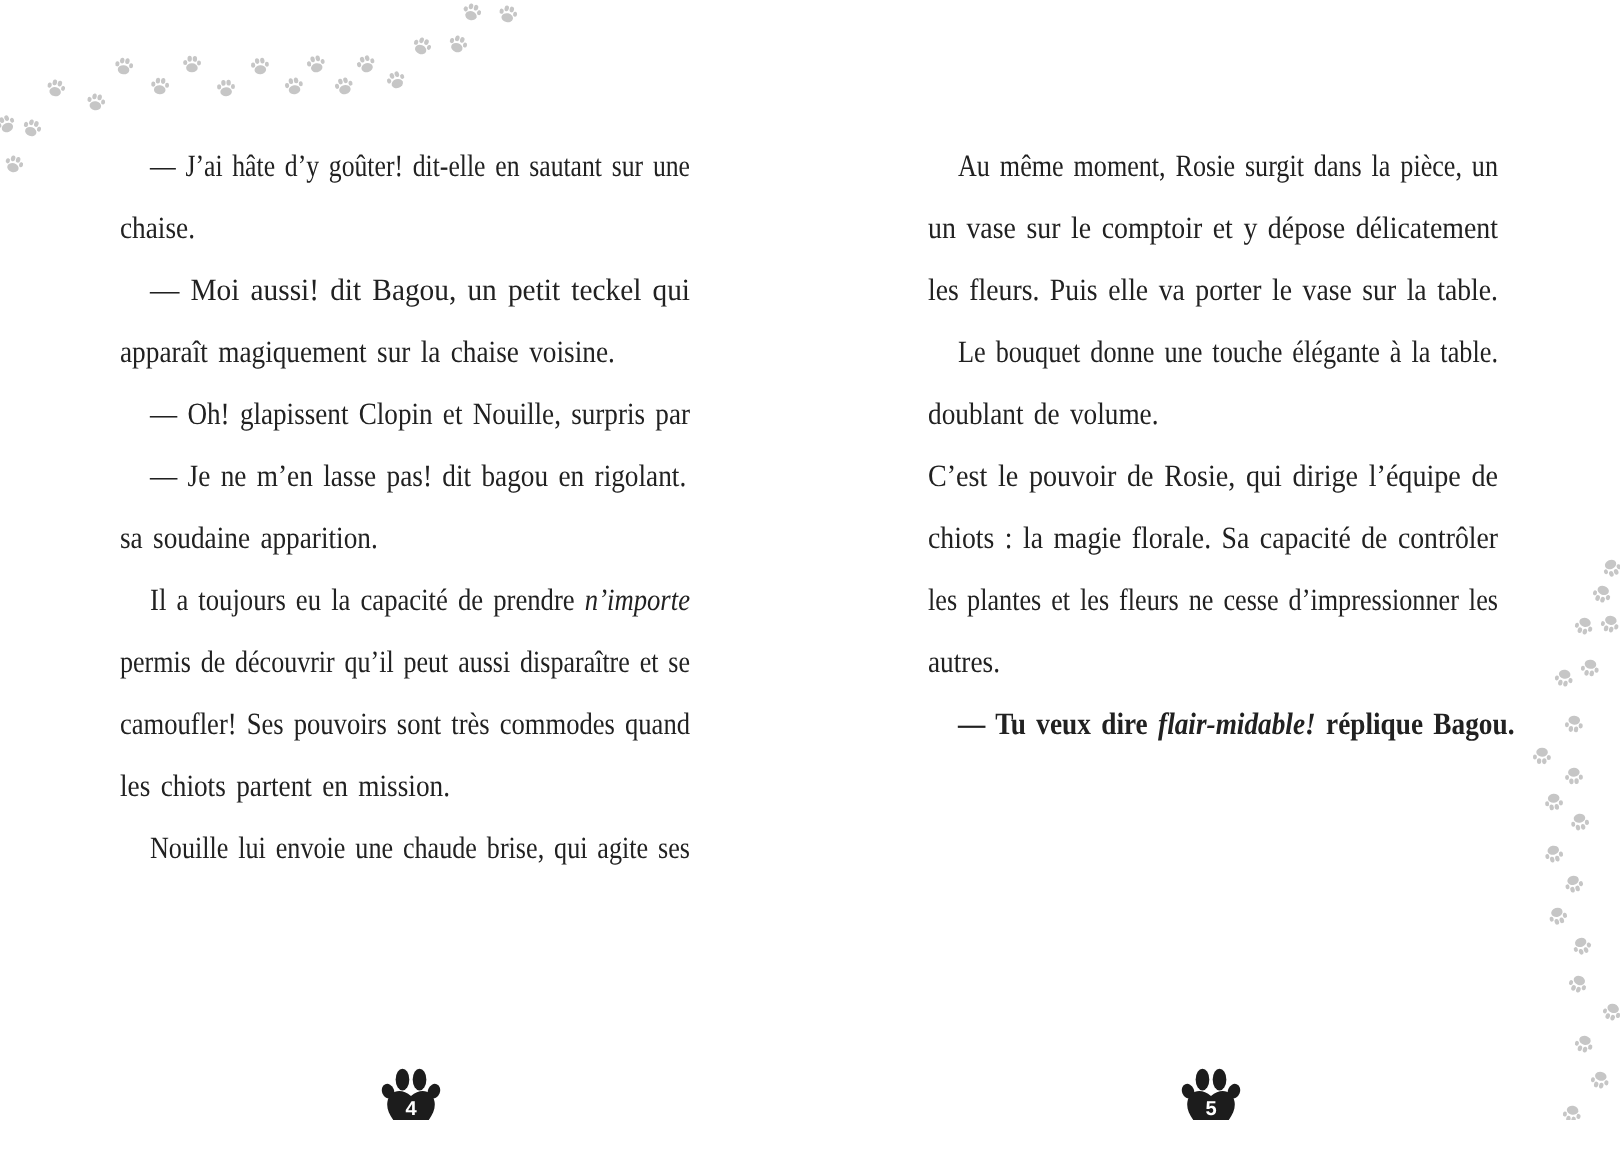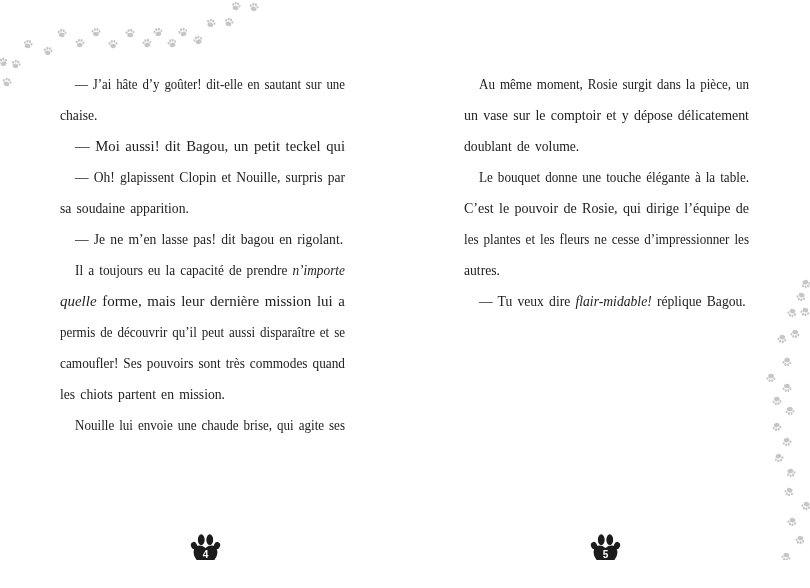--- a/index.html
+++ b/index.html
@@ -353,25 +353,25 @@
         <ellipse cx="6.4" cy="2.4" rx="1.1" ry="1.45"></ellipse>
         <ellipse cx="8.5" cy="4.4" rx="1.0" ry="1.25"></ellipse>
       </g>
     </svg>
 
   <div>
     <div id="left-column" class="text-column">
         <div class="line" style="padding-left: 15px;"><span class="line-inner" style="transform: scaleX(0.828856);">— J’ai hâte d’y goûter! dit-elle en sautant sur une</span></div>
         <div class="line"><span class="line-inner" style="transform: scaleX(0.88);">chaise.</span></div>
         <div class="line" style="padding-left: 15px;"><span class="line-inner" style="transform: scaleX(0.947109);">— Moi aussi! dit Bagou, un petit teckel qui</span></div>
+        <div class="line"><span class="line-inner" style="transform: scaleX(0.88);">apparaît magiquement sur la chaise voisine.</span></div>
         <div class="line" style="padding-left: 15px; font-family: Liberation Serif, serif;"><span class="line-inner" style="transform: scaleX(0.875291);">— Oh! glapissent Clopin et Nouille, surpris par</span></div>
+        <div class="line" style="padding-left: 15px;"><span class="line-inner" style="transform: scaleX(0.88);">— Je ne m’en lasse pas! dit bagou en rigolant.</span></div>
         <div class="line"><span class="line-inner" style="transform: scaleX(0.88);">sa soudaine apparition.</span></div>
-        <div class="line" style="padding-left: 15px;"><span class="line-inner" style="transform: scaleX(0.88);">— Je ne m’en lasse pas! dit bagou en rigolant.</span></div>
         <div class="line" style="padding-left: 15px;"><span class="line-inner" style="transform: scaleX(0.860301);">Il a toujours eu la capacité de prendre <i>n’importe</i></span></div>
-        <div class="line"><span class="line-inner" style="transform: scaleX(0.964416);"><i>quelle</i> forme, mais leur dernière mission lui a</span></div>
         <div class="line"><span class="line-inner" style="transform: scaleX(0.839006);">permis de découvrir qu’il peut aussi disparaître et se</span></div>
         <div class="line"><span class="line-inner" style="transform: scaleX(0.857707);">camoufler! Ses pouvoirs sont très commodes quand</span></div>
         <div class="line"><span class="line-inner" style="transform: scaleX(0.88);">les chiots partent en mission.</span></div>
         <div class="line" style="padding-left: 15px;"><span class="line-inner" style="transform: scaleX(0.842886);">Nouille lui envoie une chaude brise, qui agite ses</span></div>
       </div>
     <div id="page-paw-left" class="page-paw-badge">
       <svg viewBox="0 0 40 46">
         <g class="badge-fill" fill="#1c1c1c">
           <ellipse cx="14.5" cy="8.5" rx="4.4" ry="7"></ellipse>
           <ellipse cx="25.5" cy="8.5" rx="4.4" ry="7"></ellipse>
@@ -381,26 +381,28 @@
         </g>
         <text class="badge-num" x="20" y="31.5" text-anchor="middle" fill="#ffffff">4</text>
       </svg>
     </div>
   </div>
 
   <div>
     <div id="right-column" class="text-column">
         <div class="line" style="padding-left: 15px;"><span class="line-inner" style="transform: scaleX(0.842434);">Au même moment, Rosie surgit dans la pièce, un</span></div>
         <div class="line"><span class="line-inner" style="transform: scaleX(0.898212);">un vase sur le comptoir et y dépose délicatement</span></div>
+        <div class="line"><span class="line-inner" style="transform: scaleX(0.894205);">les fleurs. Puis elle va porter le vase sur la table.</span></div>
+        <div class="line" style="padding-left: 15px;"><span class="line-inner" style="transform: scaleX(0.847557);">Le bouquet donne une touche élégante à la table.</span></div>
         <div class="line"><span class="line-inner" style="transform: scaleX(0.88);">doublant de volume.</span></div>
-        <div class="line" style="padding-left: 15px;"><span class="line-inner" style="transform: scaleX(0.847557);">Le bouquet donne une touche élégante à la table.</span></div>
         <div class="line"><span class="line-inner" style="transform: scaleX(0.906741);">C’est le pouvoir de Rosie, qui dirige l’équipe de</span></div>
+        <div class="line"><span class="line-inner" style="transform: scaleX(0.894688);">chiots : la magie florale. Sa capacité de contrôler</span></div>
         <div class="line"><span class="line-inner" style="transform: scaleX(0.845423);">les plantes et les fleurs ne cesse d’impressionner les</span></div>
         <div class="line"><span class="line-inner" style="transform: scaleX(0.88);">autres.</span></div>
-        <div class="line" style="padding-left: 15px;"><span class="line-inner" style="transform: scaleX(0.88);">— Tu veux dire <i>flair-midable!</i> réplique Bagou.</span></div>
+        <div class="line" style="padding-left: 15px; font-weight: bold;"><span class="line-inner" style="transform: scaleX(0.88);">— Tu veux dire <i>flair-midable!</i> réplique Bagou.</span></div>
       </div>
     <div id="page-paw-right" class="page-paw-badge">
       <svg viewBox="0 0 40 46">
         <g class="badge-fill" fill="#1c1c1c">
           <ellipse cx="14.5" cy="8.5" rx="4.4" ry="7"></ellipse>
           <ellipse cx="25.5" cy="8.5" rx="4.4" ry="7"></ellipse>
           <ellipse cx="5.2" cy="16" rx="3.9" ry="4.8" transform="rotate(-22 5.2 16)"></ellipse>
           <ellipse cx="34.8" cy="16" rx="3.9" ry="4.8" transform="rotate(22 34.8 16)"></ellipse>
           <path d="M20 45 C 10.5 38.5 3.5 30.5 4.8 22.8 C 6 15.8 13.5 13.4 20 19.2 C 26.5 13.4 34 15.8 35.2 22.8 C 36.5 30.5 29.5 38.5 20 45 Z"></path>
         </g>

